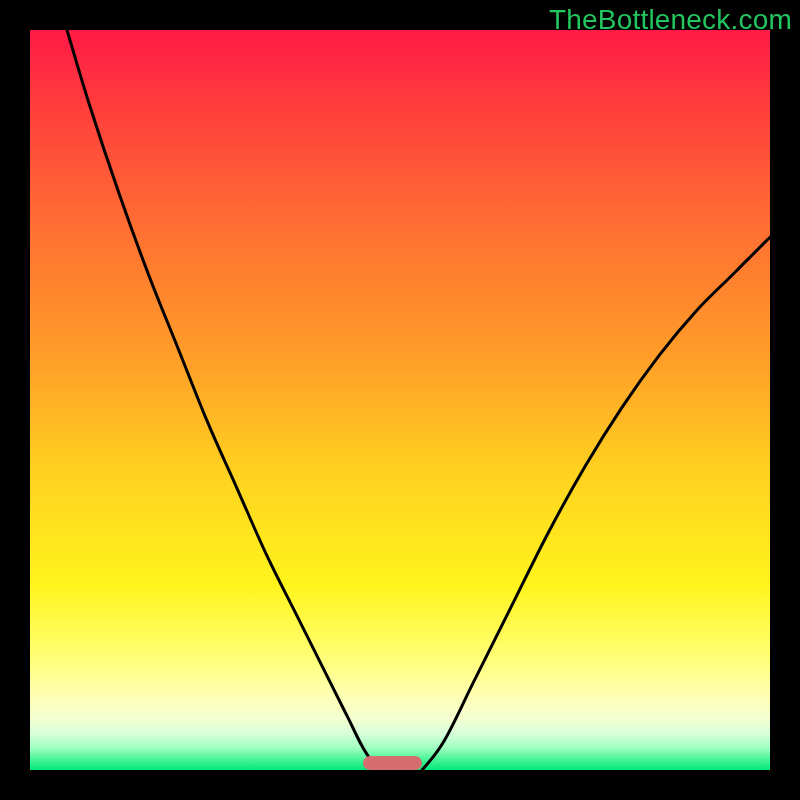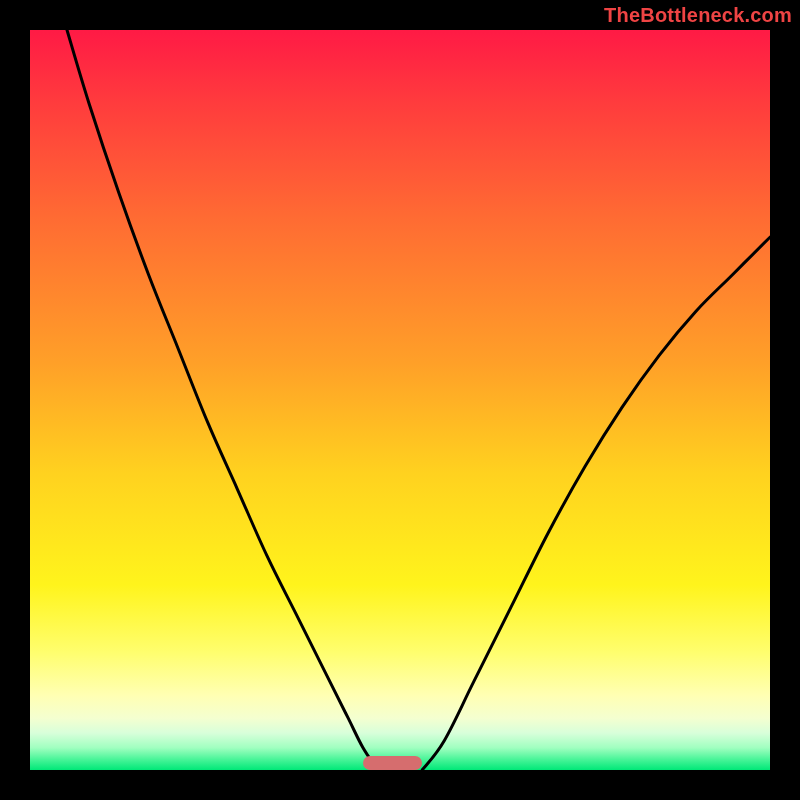--- a/index.html
+++ b/index.html
@@ -36,23 +36,23 @@
       #d8ffda 95%,
       #a0ffc0 97%,
       #4cf59a 98.5%,
       #00e878 100%
     );
   }
   .watermark {
     position: absolute;
     top: 4px;
     right: 8px;
-    color: #ef4444;
-    font-size: 20px;
-    font-weight: 700;
+    color: #22c55e;
+    font-size: 28px;
+    font-weight: 400;
     letter-spacing: 0.2px;
     user-select: none;
   }
   svg.curves {
     position: absolute;
     left: 0; top: 0;
     width: 740px; height: 740px;
   }
   .curve {
     fill: none;

